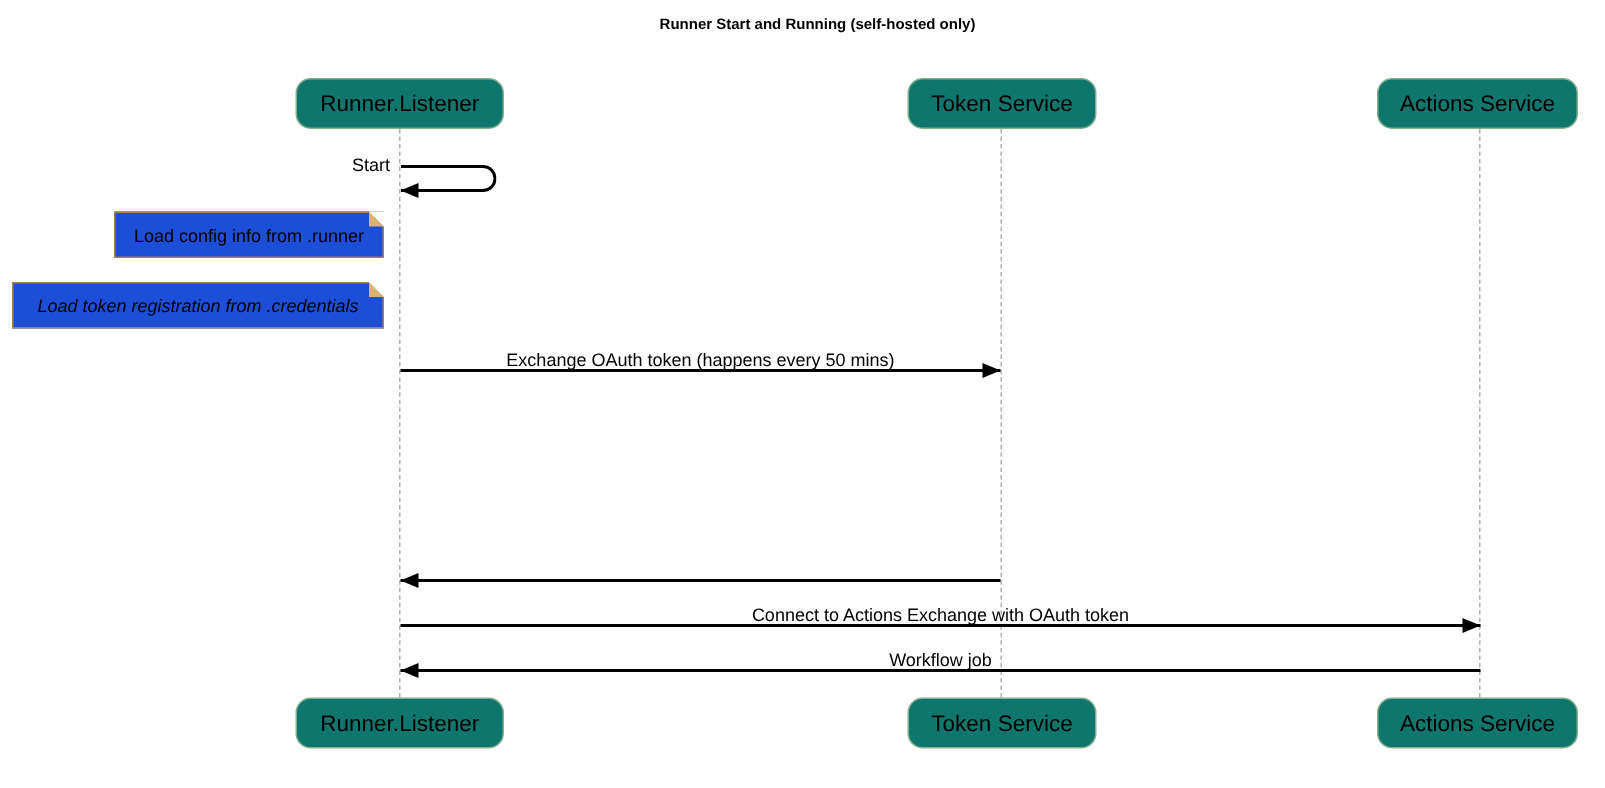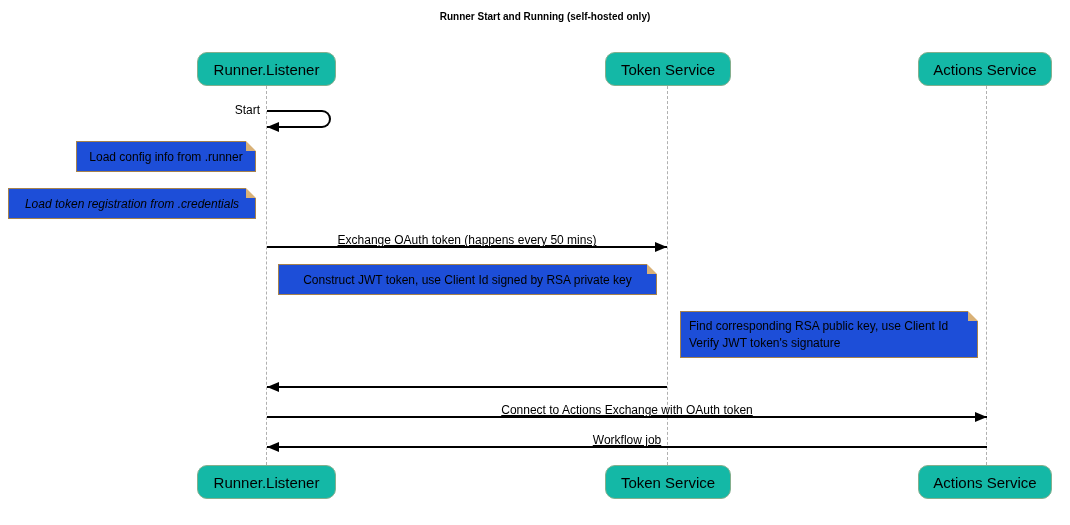--- a/index.html
+++ b/index.html
@@ -25,37 +25,36 @@
     position: absolute;
     top: 86px;
     height: 379px;
     width: 0;
     border-left: 1px dashed #b0b0b0;
   }
   .participant {
     position: absolute;
     height: 34px;
     box-sizing: border-box;
-    background: #14b8a6;
+    background: #0f766e;
     border: 1px solid #84af8d;
     border-radius: 10px;
     display: flex;
     align-items: center;
     justify-content: center;
     font-size: 15px;
     white-space: nowrap;
     z-index: 3;
   }
   .msg-label {
     position: absolute;
     font-size: 12px;
     white-space: nowrap;
     text-align: center;
     z-index: 2;
-    text-decoration: underline;
   }
   .msg-line {
     position: absolute;
     height: 0;
     border-top: 2px solid #000;
     z-index: 2;
   }
   .arrow-right {
     position: absolute;
     width: 0; height: 0;
@@ -138,26 +137,21 @@
   <div class="arrow-left" style="left:267px; top:122px;"></div>
 
   <div class="note" style="left:76px; top:141px; width:180px; height:31px;">Load config info from .runner</div>
 
   <div class="note" style="left:8px; top:188px; width:248px; height:31px;font-style:italic;">Load token registration from .credentials</div>
 
   <div class="msg-label" style="left:267px; top:233px; width:400px;">Exchange OAuth token (happens every 50 mins)</div>
   <div class="msg-line" style="left:267px; top:246px; width:400px;"></div>
   <div class="arrow-right" style="left:655px; top:242px;"></div>
 
-  <div class="note" style="left:278px; top:264px; width:379px; height:31px;">Construct JWT token, use Client Id signed by RSA private key</div>
 
-  <div class="note note-multiline" style="left:680px; top:311px; width:298px; height:47px;">
-    <span>Find corresponding RSA public key, use Client Id</span>
-    <span>Verify JWT token's signature</span>
-  </div>
 
   <div class="msg-line" style="left:267px; top:386px; width:400px;"></div>
   <div class="arrow-left" style="left:267px; top:382px;"></div>
 
   <div class="msg-label" style="left:267px; top:403px; width:720px;">Connect to Actions Exchange with OAuth token</div>
   <div class="msg-line" style="left:267px; top:416px; width:720px;"></div>
   <div class="arrow-right" style="left:975px; top:412px;"></div>
 
   <div class="msg-label" style="left:267px; top:433px; width:720px;">Workflow job</div>
   <div class="msg-line" style="left:267px; top:446px; width:720px;"></div>

